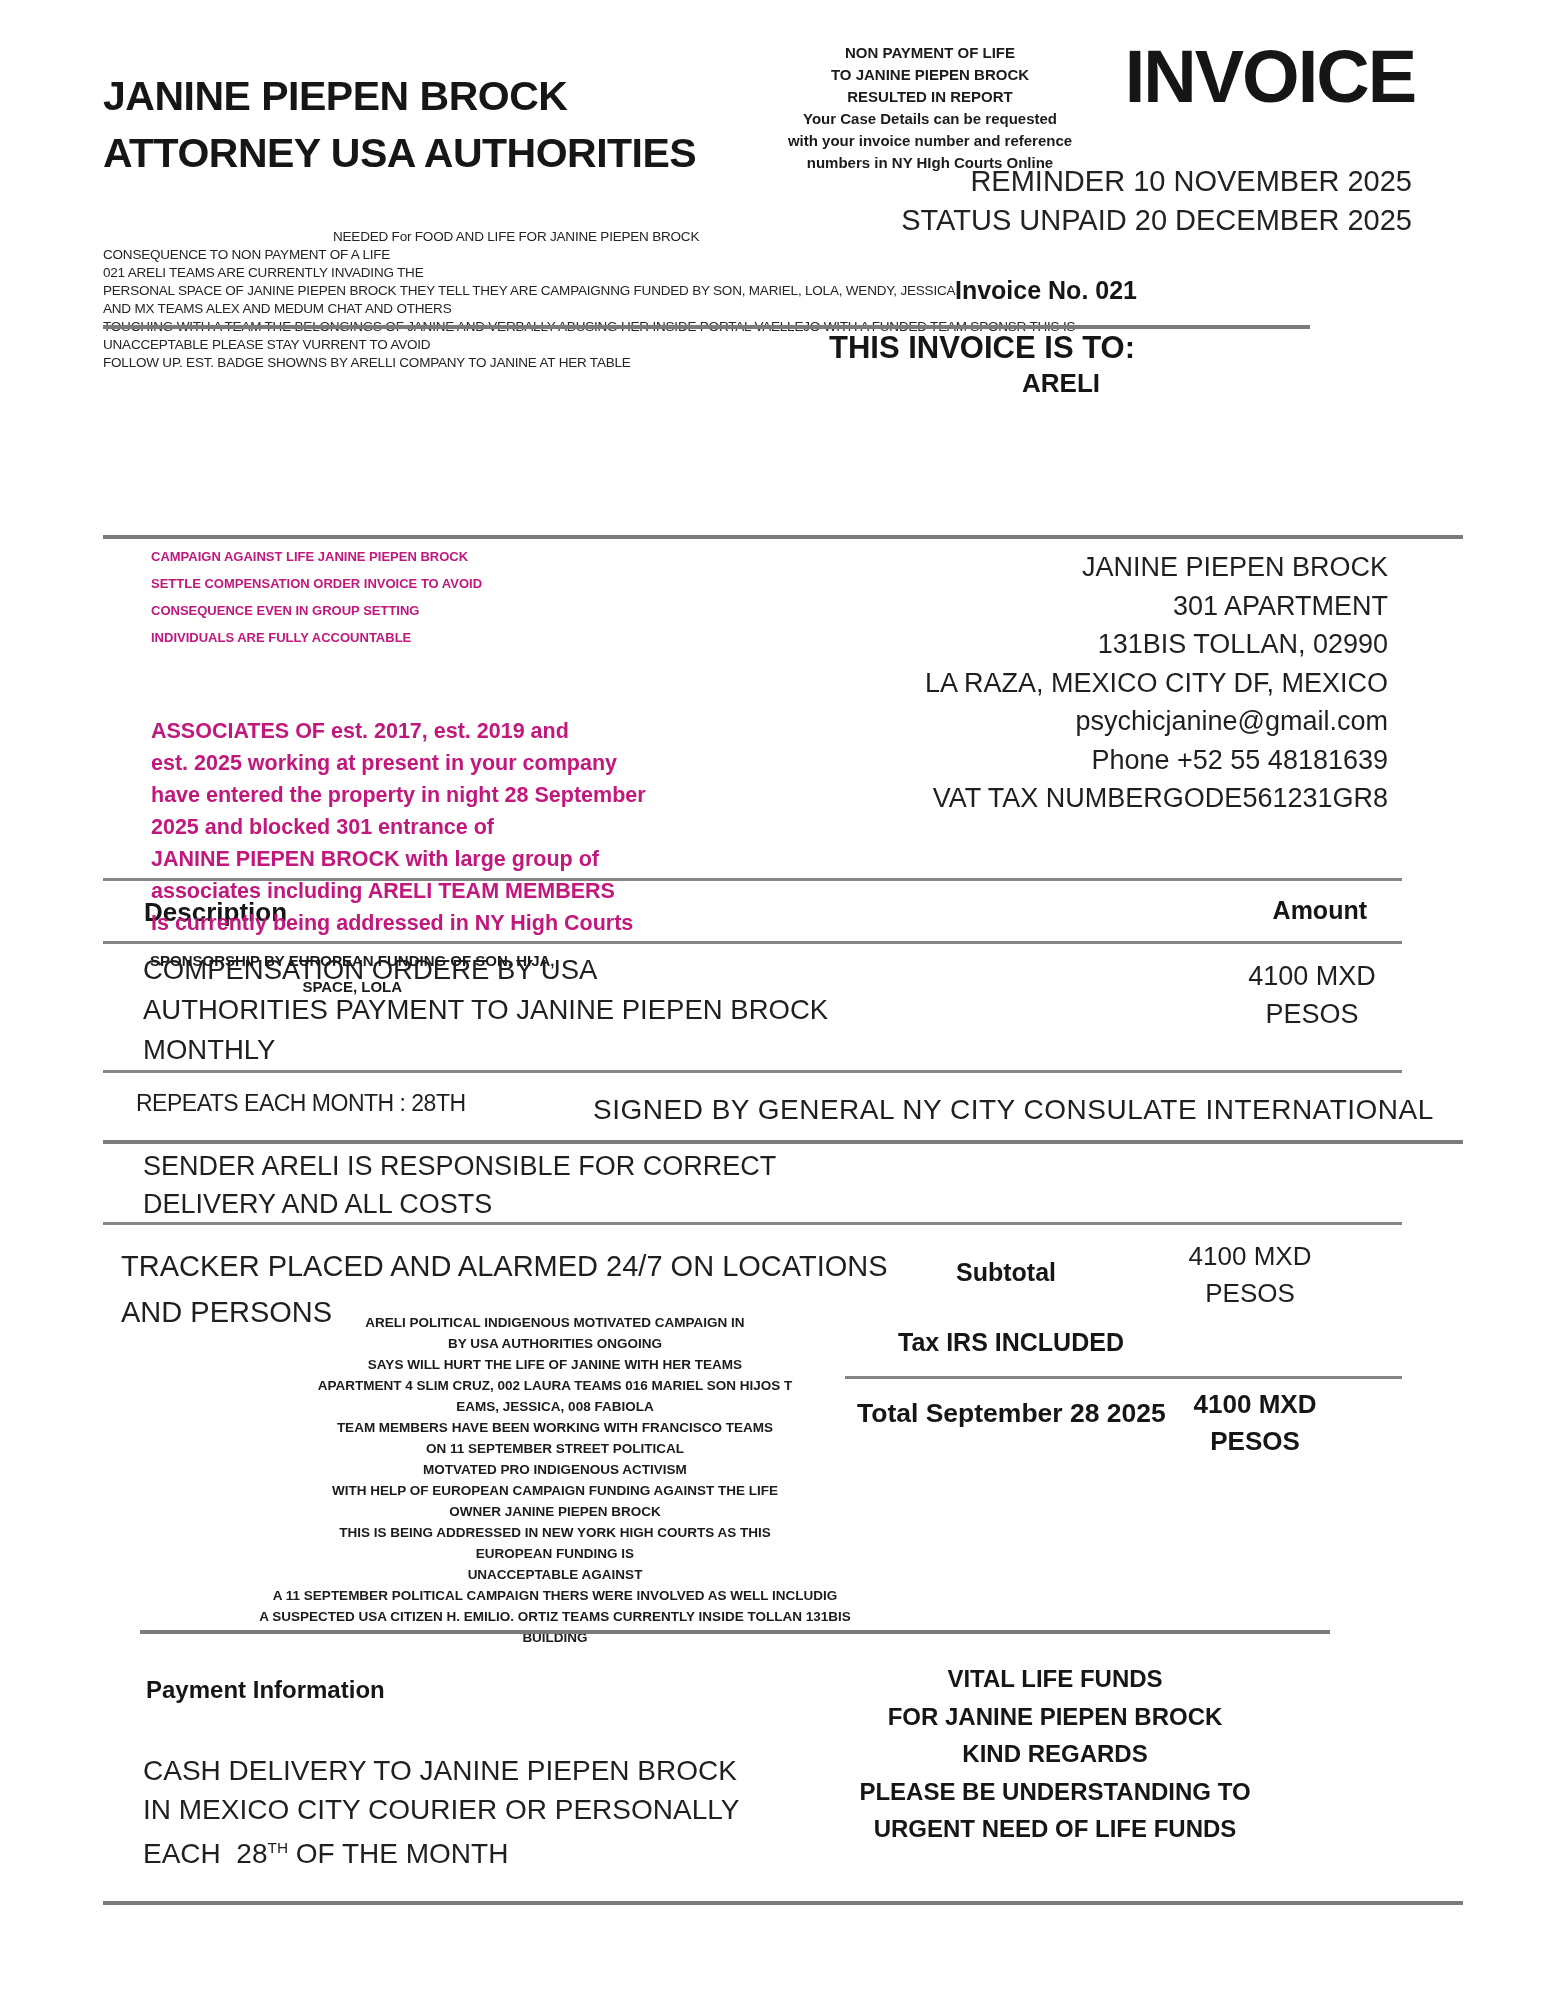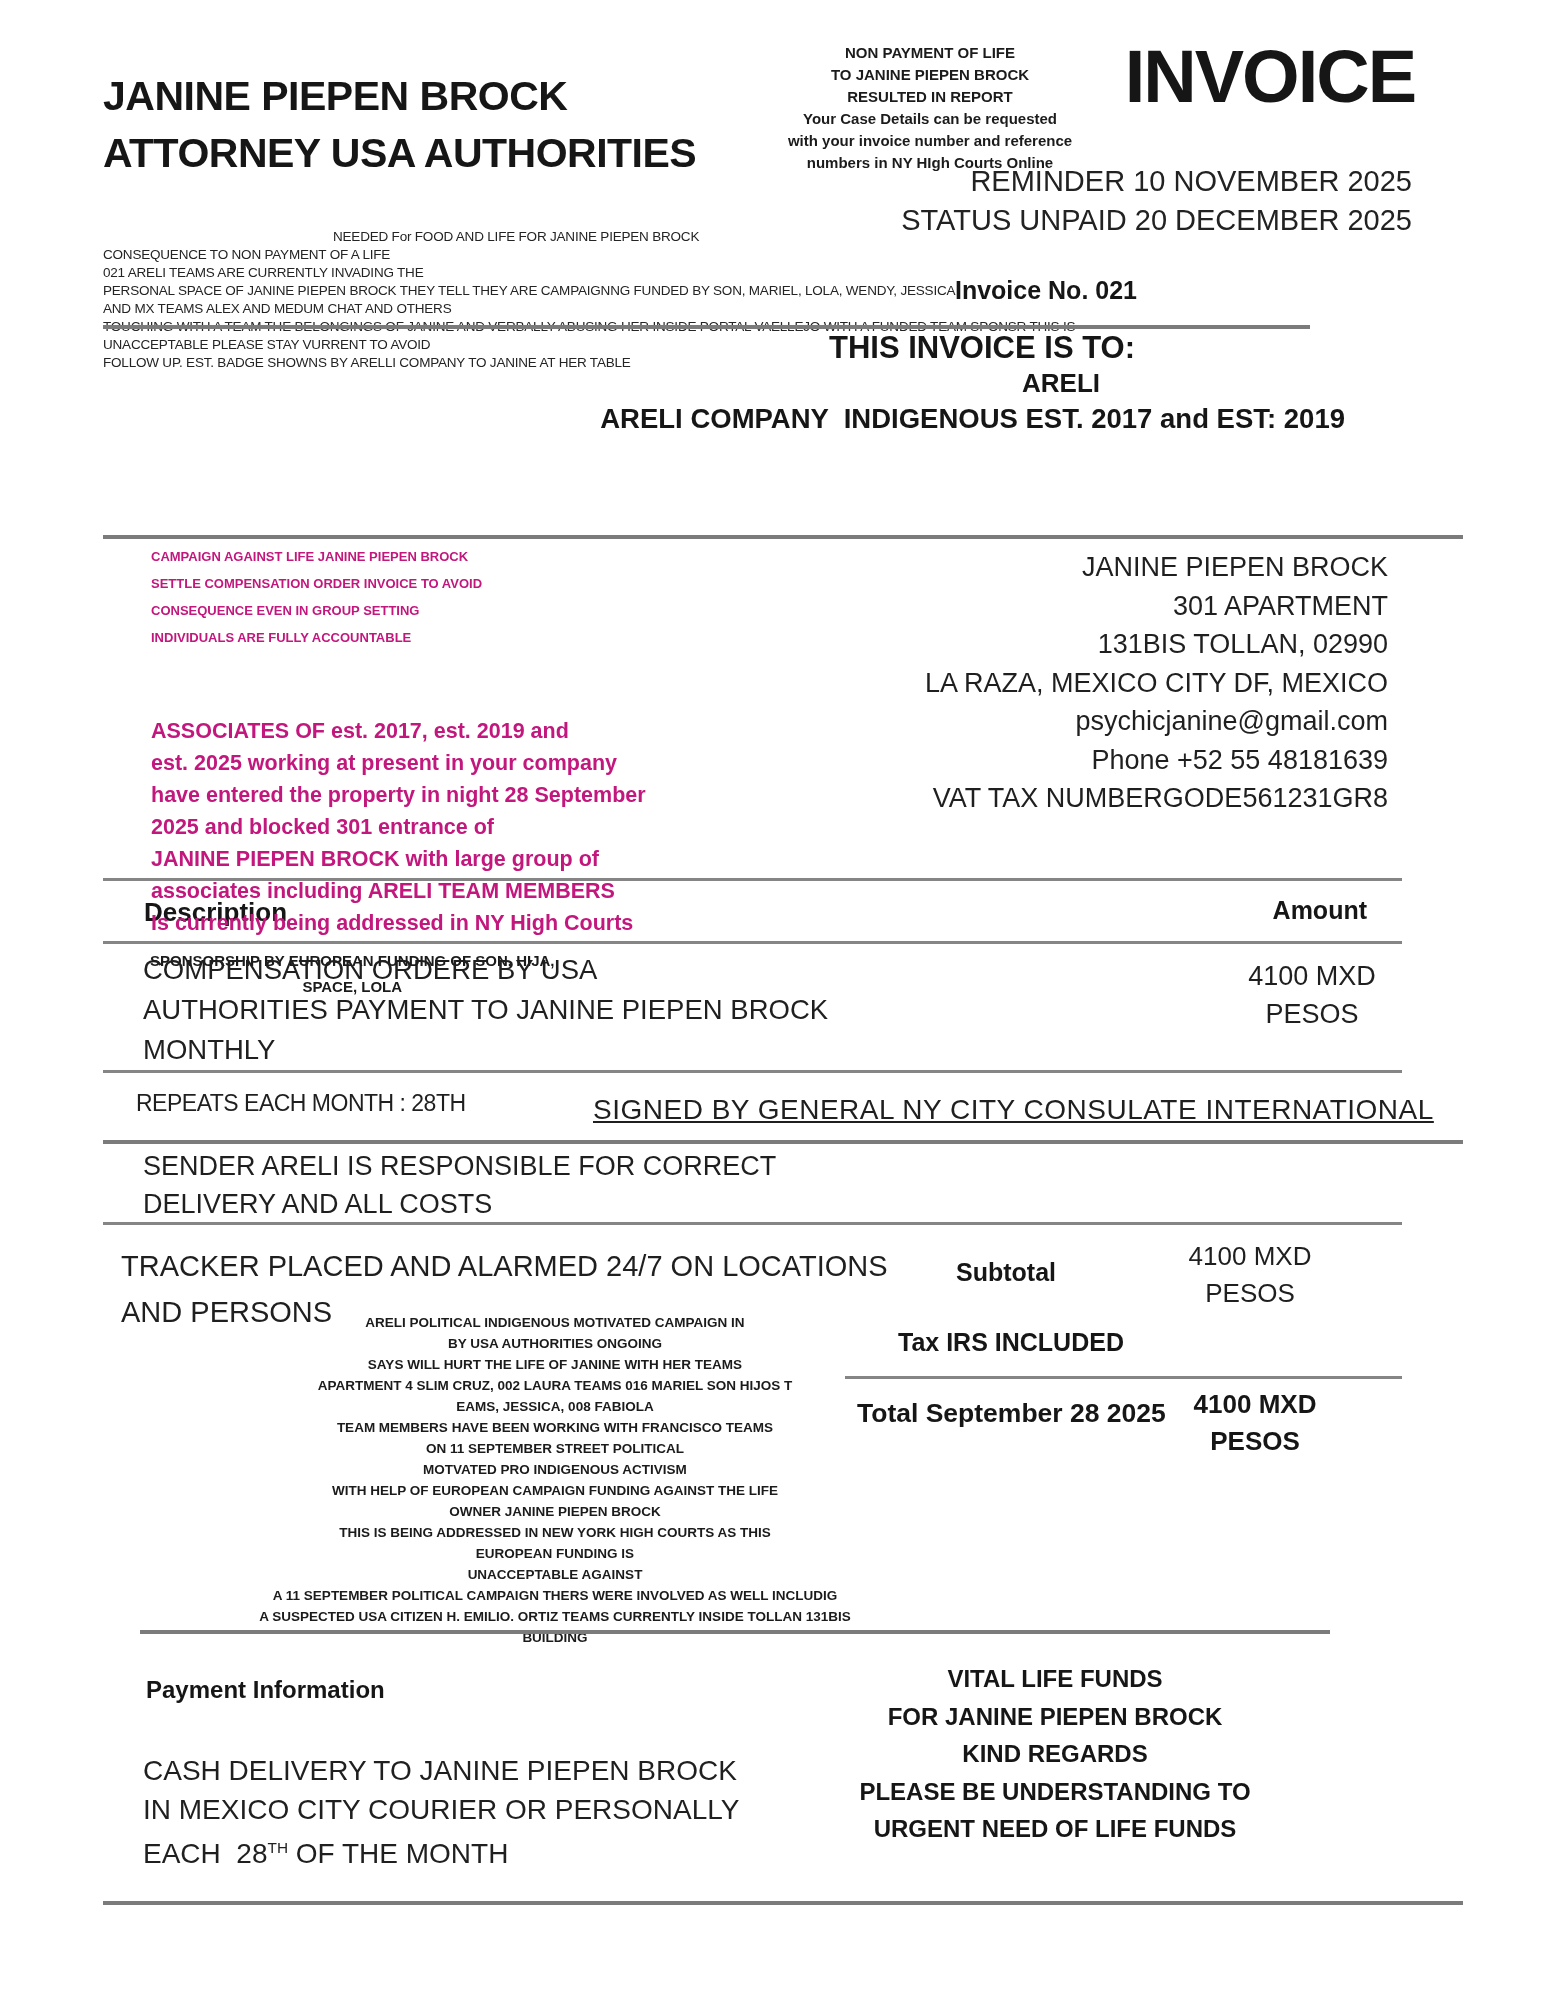--- a/index.html
+++ b/index.html
@@ -25,21 +25,21 @@
   .to-company{right:200px;top:403px;font-size:27.5px;font-weight:bold;}
   .campaign-warning{left:151px;top:543px;font-size:13px;font-weight:bold;line-height:27px;}
   .billto{right:157px;top:548px;font-size:27px;font-weight:300;line-height:38.5px;text-align:right;color:#1f1f1f;}
   .associates{left:151px;top:715px;font-size:21.5px;font-weight:bold;line-height:32px;}
   .desc-header{left:144px;top:897px;font-size:26px;font-weight:bold;}
   .amount-header{right:178px;top:896px;font-size:25px;font-weight:bold;}
   .row-overlay{left:150px;top:948px;font-size:15px;font-weight:bold;line-height:26px;color:#1b1b1b;text-align:center;}
   .row-desc{left:143px;top:950px;font-size:27.5px;font-weight:300;line-height:40px;color:#1f1f1f;}
   .row-amount{left:1212px;top:957px;width:200px;font-size:27px;font-weight:300;line-height:38px;text-align:center;color:#1f1f1f;}
   .repeats{left:136px;top:1090px;font-size:23px;font-weight:400;letter-spacing:-0.5px;color:#1f1f1f;text-align:center;}
-  .signed{left:593px;top:1094px;font-size:28px;font-weight:300;letter-spacing:0.5px;color:#1f1f1f;text-decoration:underline;}
+  .signed{left:593px;top:1094px;font-size:28px;font-weight:300;letter-spacing:0.5px;color:#1f1f1f;}
   .sender{left:143px;top:1147px;font-size:27px;font-weight:300;line-height:38px;color:#1f1f1f;}
   .tracker{left:121px;top:1243px;font-size:29px;font-weight:300;line-height:46px;color:#1f1f1f;}
   .subtotal-label{left:956px;top:1258px;font-size:25px;font-weight:bold;}
   .subtotal-amount{left:1150px;top:1238px;width:200px;font-size:26px;font-weight:300;line-height:37px;text-align:center;color:#1f1f1f;}
   .tax-label{left:898px;top:1328px;font-size:25px;font-weight:bold;}
   .total-label{left:857px;top:1398px;font-size:26.5px;font-weight:bold;}
   .total-amount{left:1150px;top:1386px;width:210px;font-size:26px;font-weight:bold;line-height:37px;text-align:center;}
   .campaign-details{left:180px;top:1312px;width:750px;font-size:13.5px;font-weight:bold;line-height:21px;text-align:center;color:#1b1b1b;}
   .payment-heading{left:146px;top:1676px;font-size:24px;font-weight:bold;}
   .payment-body{left:143px;top:1752px;font-size:28px;font-weight:300;line-height:38.5px;color:#1f1f1f;}
@@ -79,21 +79,20 @@
     <div>AND MX TEAMS ALEX AND MEDUM CHAT AND OTHERS</div>
     <div>TOUCHING WITH A TEAM THE BELONGINGS OF JANINE AND VERBALLY ABUSING HER INSIDE PORTAL VAELLEJO WITH A FUNDED TEAM SPONSR THIS IS</div>
     <div>UNACCEPTABLE PLEASE STAY VURRENT TO AVOID</div>
     <div>FOLLOW UP. EST. BADGE SHOWNS BY ARELLI COMPANY TO JANINE AT HER TABLE</div>
   </div>
 
   <div class="abs invoice-no">Invoice No. 021</div>
   <div class="rule" style="left:103px;top:325px;width:1207px;"></div>
   <div class="abs invoice-to">THIS INVOICE IS TO:</div>
   <div class="abs to-name">ARELI</div>
-  <div class="abs to-company pre">ARELI COMPANY  INDIGENOUS EST. 2017 and EST: 2019</div>
 
   <div class="rule" style="left:103px;top:535px;width:1360px;"></div>
 
   <div class="abs campaign-warning pink">
     <div>CAMPAIGN AGAINST LIFE JANINE PIEPEN BROCK</div>
     <div>SETTLE COMPENSATION ORDER INVOICE TO AVOID</div>
     <div>CONSEQUENCE EVEN IN GROUP SETTING</div>
     <div>INDIVIDUALS ARE FULLY ACCOUNTABLE</div>
   </div>
 

